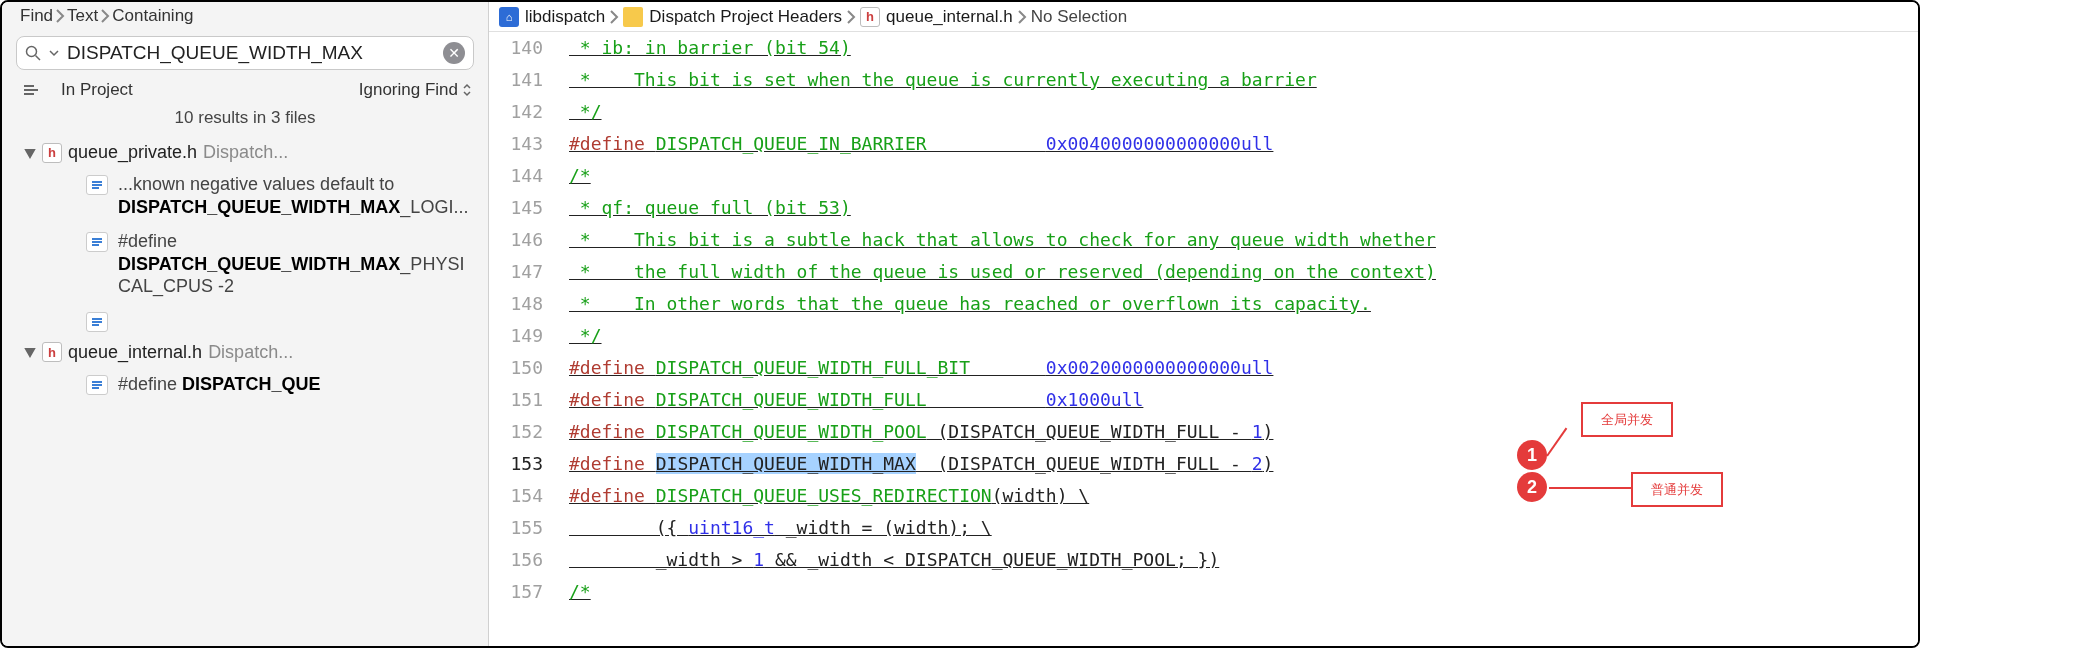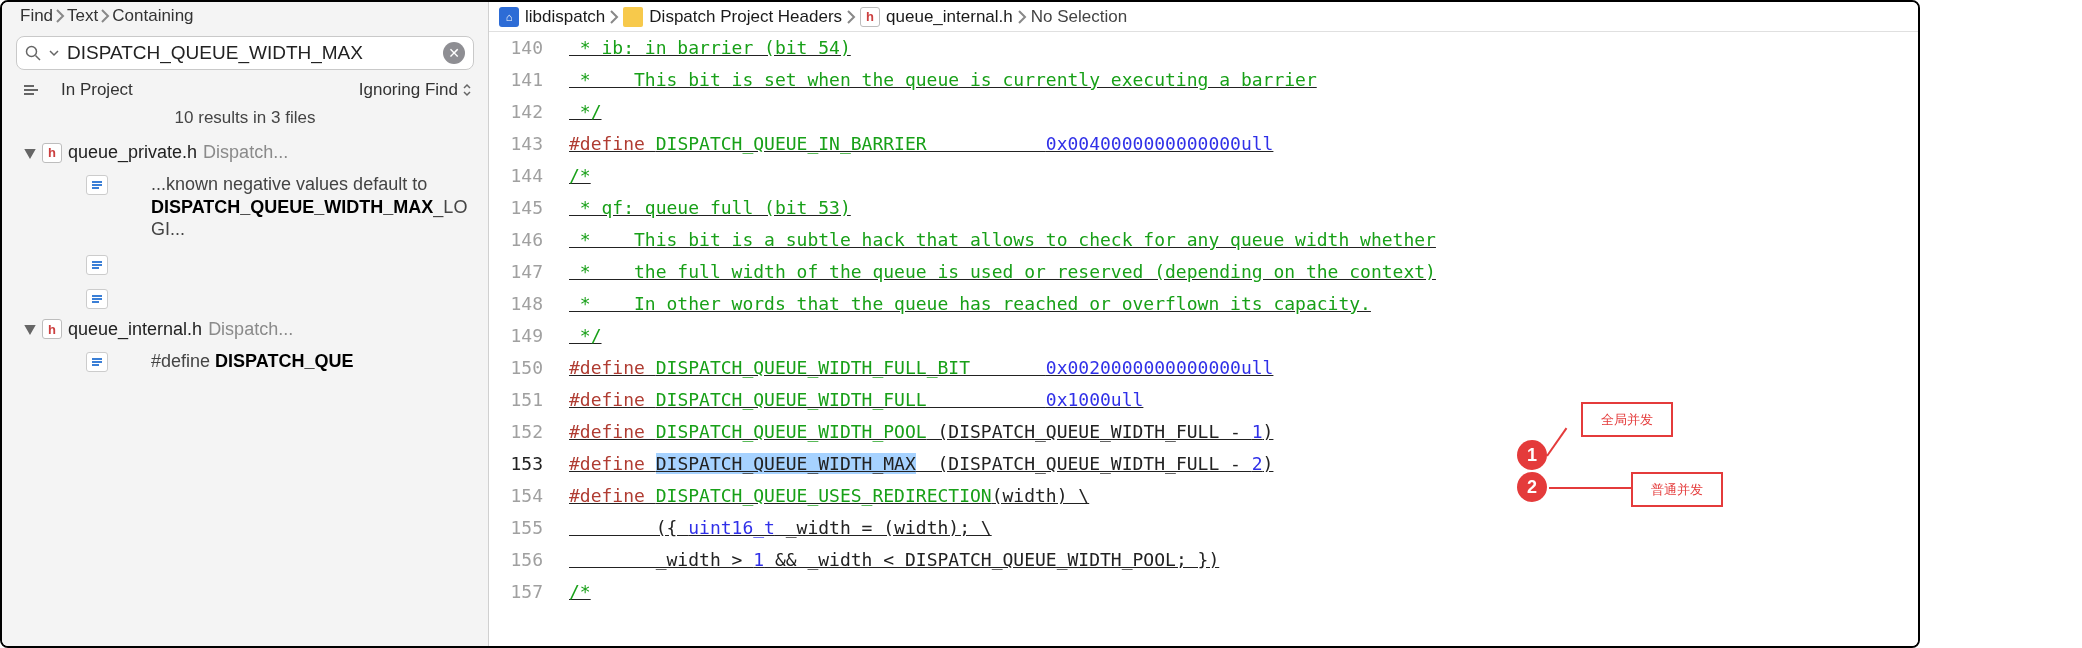--- a/index.html
+++ b/index.html
@@ -18,21 +18,21 @@
 .scope-left { display: flex; align-items: center; gap: 23px; }
 .summary { text-align: center; font-size: 17px; color: #444; padding: 4px 0 10px; }
 .results { overflow-y: auto; flex: 1; padding-left: 2px; }
 .file-group { }
 .file-header { display: flex; align-items: center; gap: 6px; padding: 4px 8px 4px 20px; font-size: 18px; cursor: pointer; }
 .file-header .disc { width: 12px; height: 12px; }
 .file-header .file-name { color: #222; }
 .file-header .trail { color: #8a8a8a; white-space: nowrap; overflow: hidden; text-overflow: ellipsis; }
 .match { display: flex; align-items: flex-start; gap: 10px; padding: 6px 12px 6px 82px; font-size: 18px; line-height: 1.25; }
 .match-icon { flex: 0 0 22px; margin-top: 2px; }
-.match-text { flex: 1; color: #444; word-break: break-word; margin-left: 33px; }
+.match-text { flex: 1; color: #444; word-break: break-word; }
 .match-text b { font-weight: 700; color: #000; }
 .h-icon { width: 20px; height: 20px; background: #fff; border: 1px solid #bdbdbd; border-radius: 3px; display: flex; align-items: center; justify-content: center; font-size: 13px; font-weight: 600; color: #cc4040; }
 .doc-icon { width: 20px; height: 20px; background: #fff; border: 1px solid #ccc; border-radius: 3px; display: flex; align-items: center; justify-content: center; }
 .doc-icon svg { width: 12px; height: 12px; }
 
 
 .editor { flex: 1; display: flex; flex-direction: column; background: #fff; position: relative; }
 .path-bar { display: flex; align-items: center; gap: 4px; height: 30px; padding-left: 10px; font-size: 17px; border-bottom: 1px solid #e0e0e0; }
 .path-item { display: flex; align-items: center; gap: 6px; }
 .proj-icon { width: 20px; height: 20px; background: #2d6cd6; border-radius: 3px; display: flex; align-items: center; justify-content: center; color: #fff; font-size: 11px; }
@@ -133,20 +133,21 @@
             <div class="match-text">...known negative values default to <b>DISPATCH_QUEUE_WIDTH_MAX</b>_LOGI...</div>
           </div>
           <div class="match">
             <div class="doc-icon match-icon">
               <svg viewBox="0 0 12 12">
                 <rect x="1" y="2" width="10" height="2" fill="#3b7fd6"></rect>
                 <rect x="1" y="5" width="10" height="2" fill="#3b7fd6"></rect>
                 <rect x="1" y="8" width="7" height="2" fill="#3b7fd6"></rect>
               </svg>
             </div>
+            <div class="match-text">#define <b>DISPATCH_QUEUE_WIDTH_MAX</b>_PHYSICAL_CPUS    -2</div>
           </div>
           <div class="match">
             <div class="doc-icon match-icon">
               <svg viewBox="0 0 12 12">
                 <rect x="1" y="2" width="10" height="2" fill="#3b7fd6"></rect>
                 <rect x="1" y="5" width="10" height="2" fill="#3b7fd6"></rect>
                 <rect x="1" y="8" width="7" height="2" fill="#3b7fd6"></rect>
               </svg>
             </div>
           </div>

